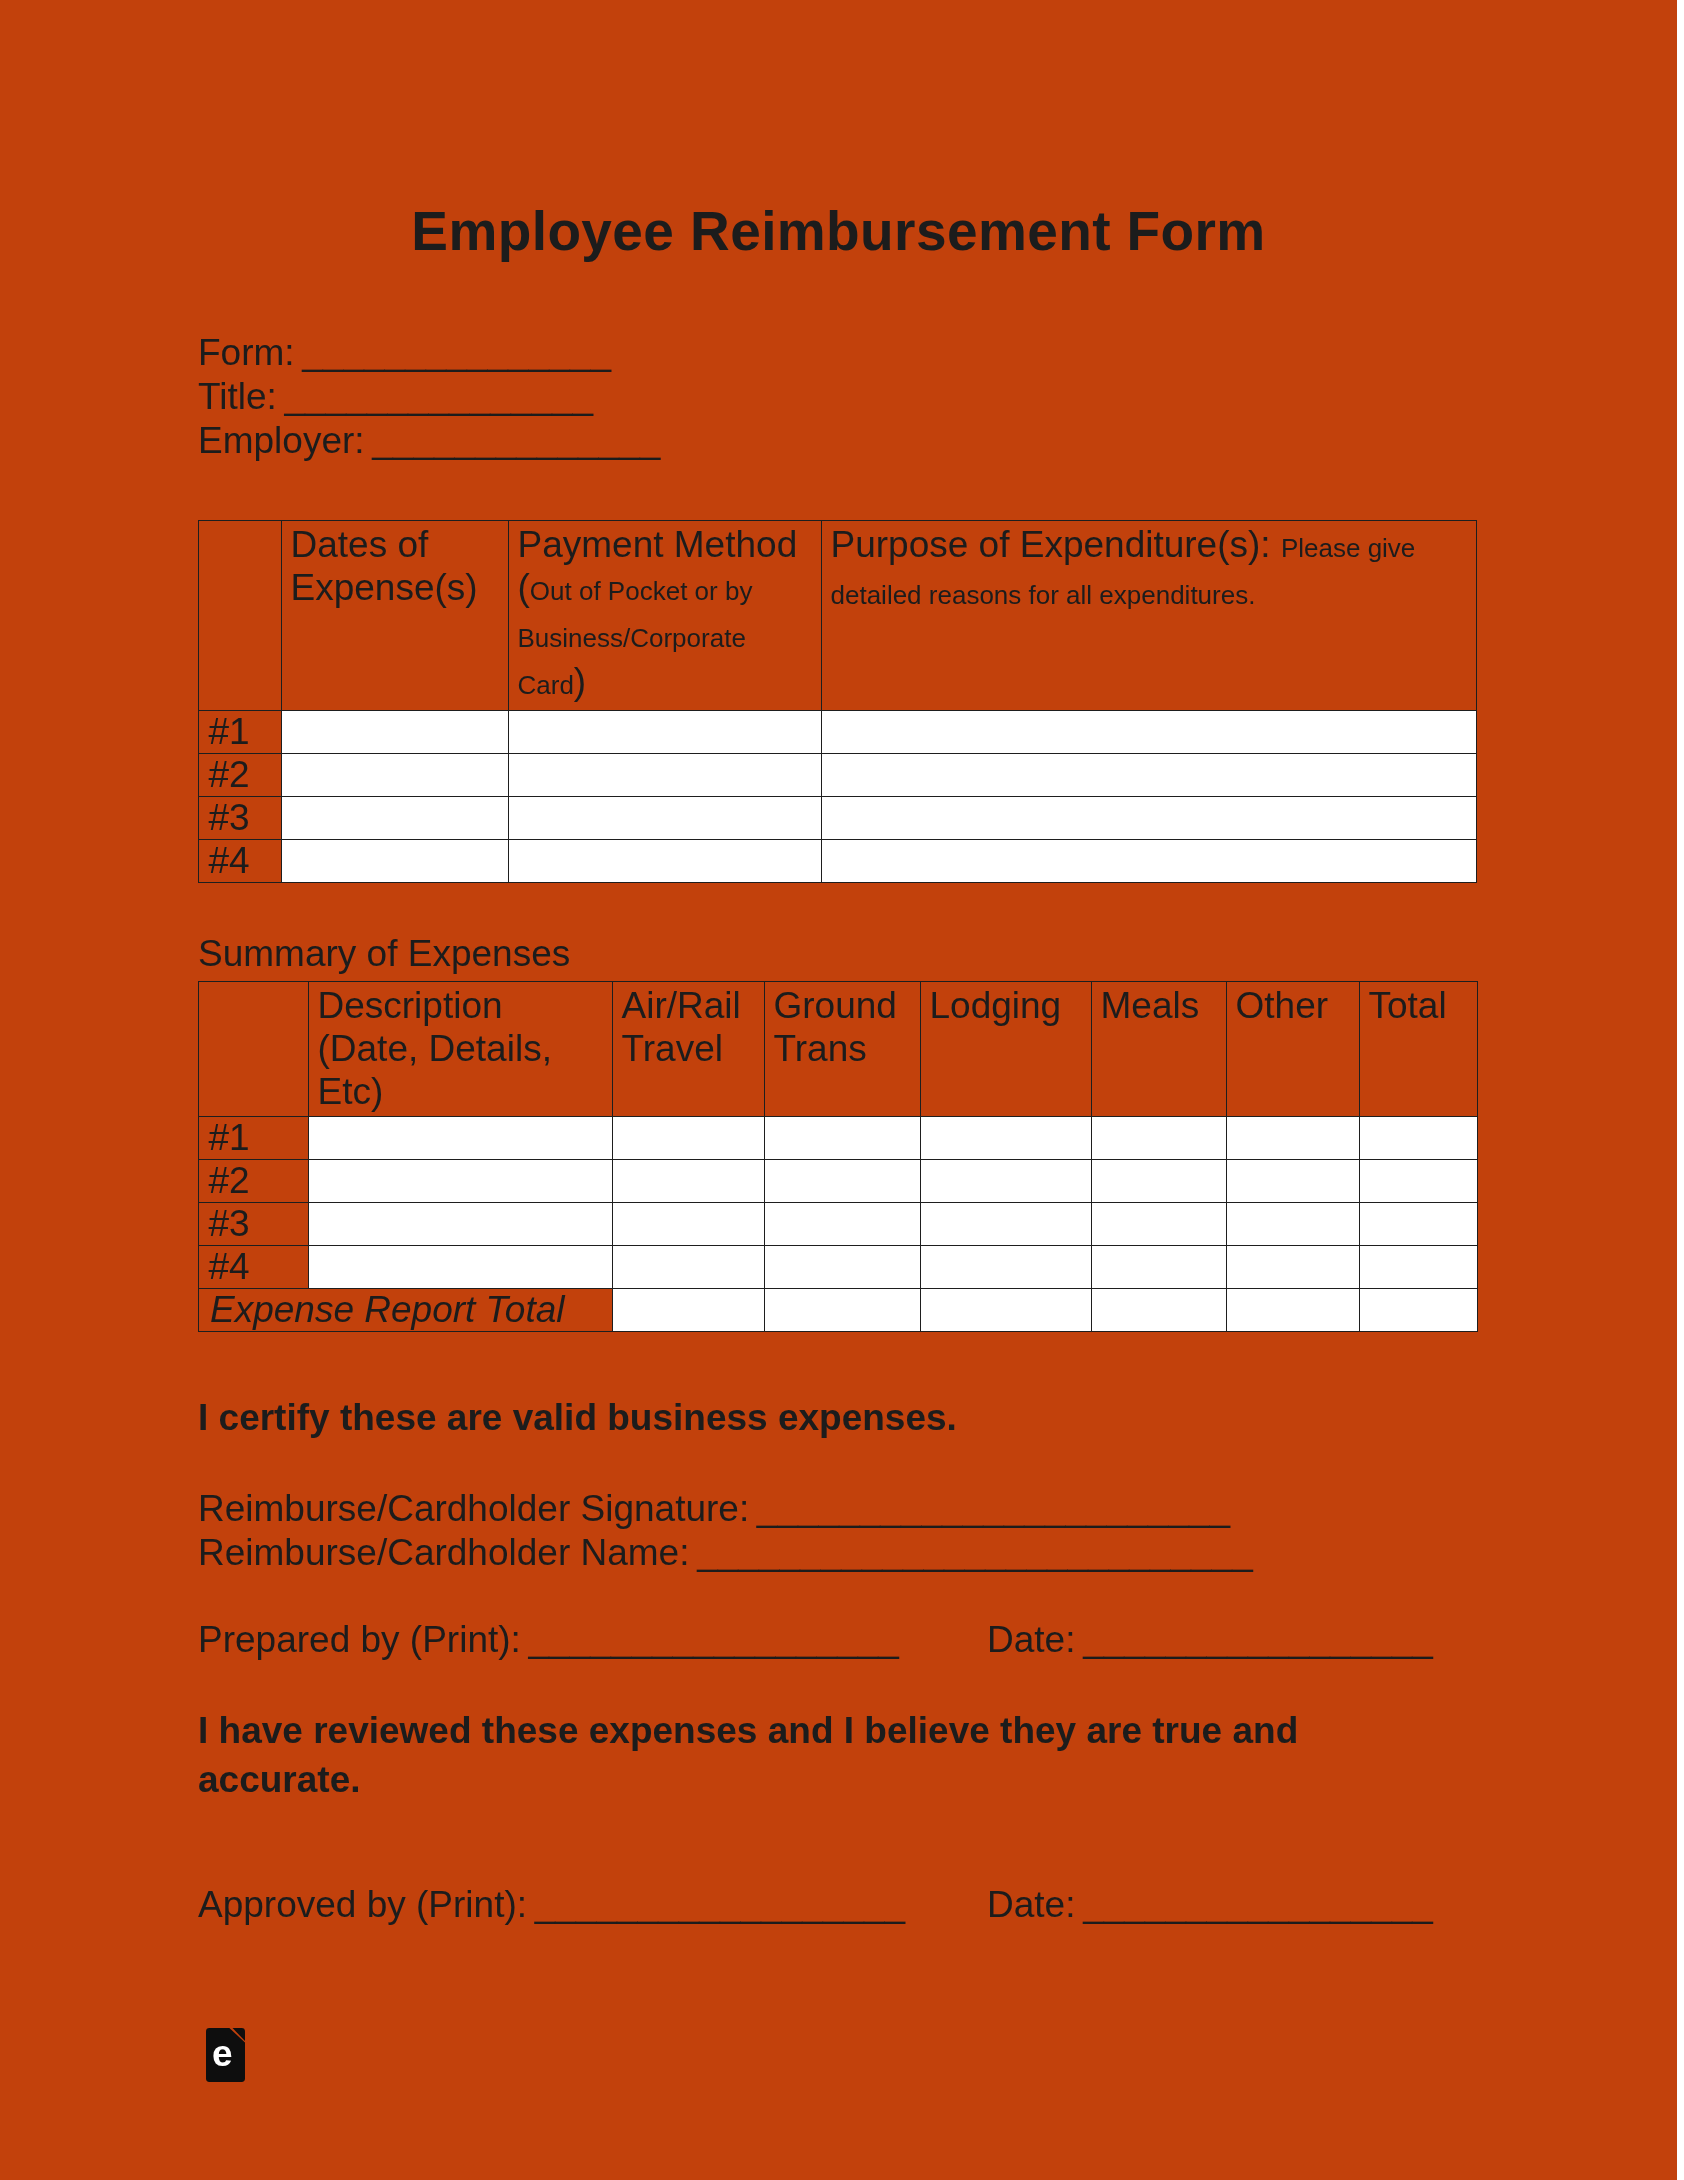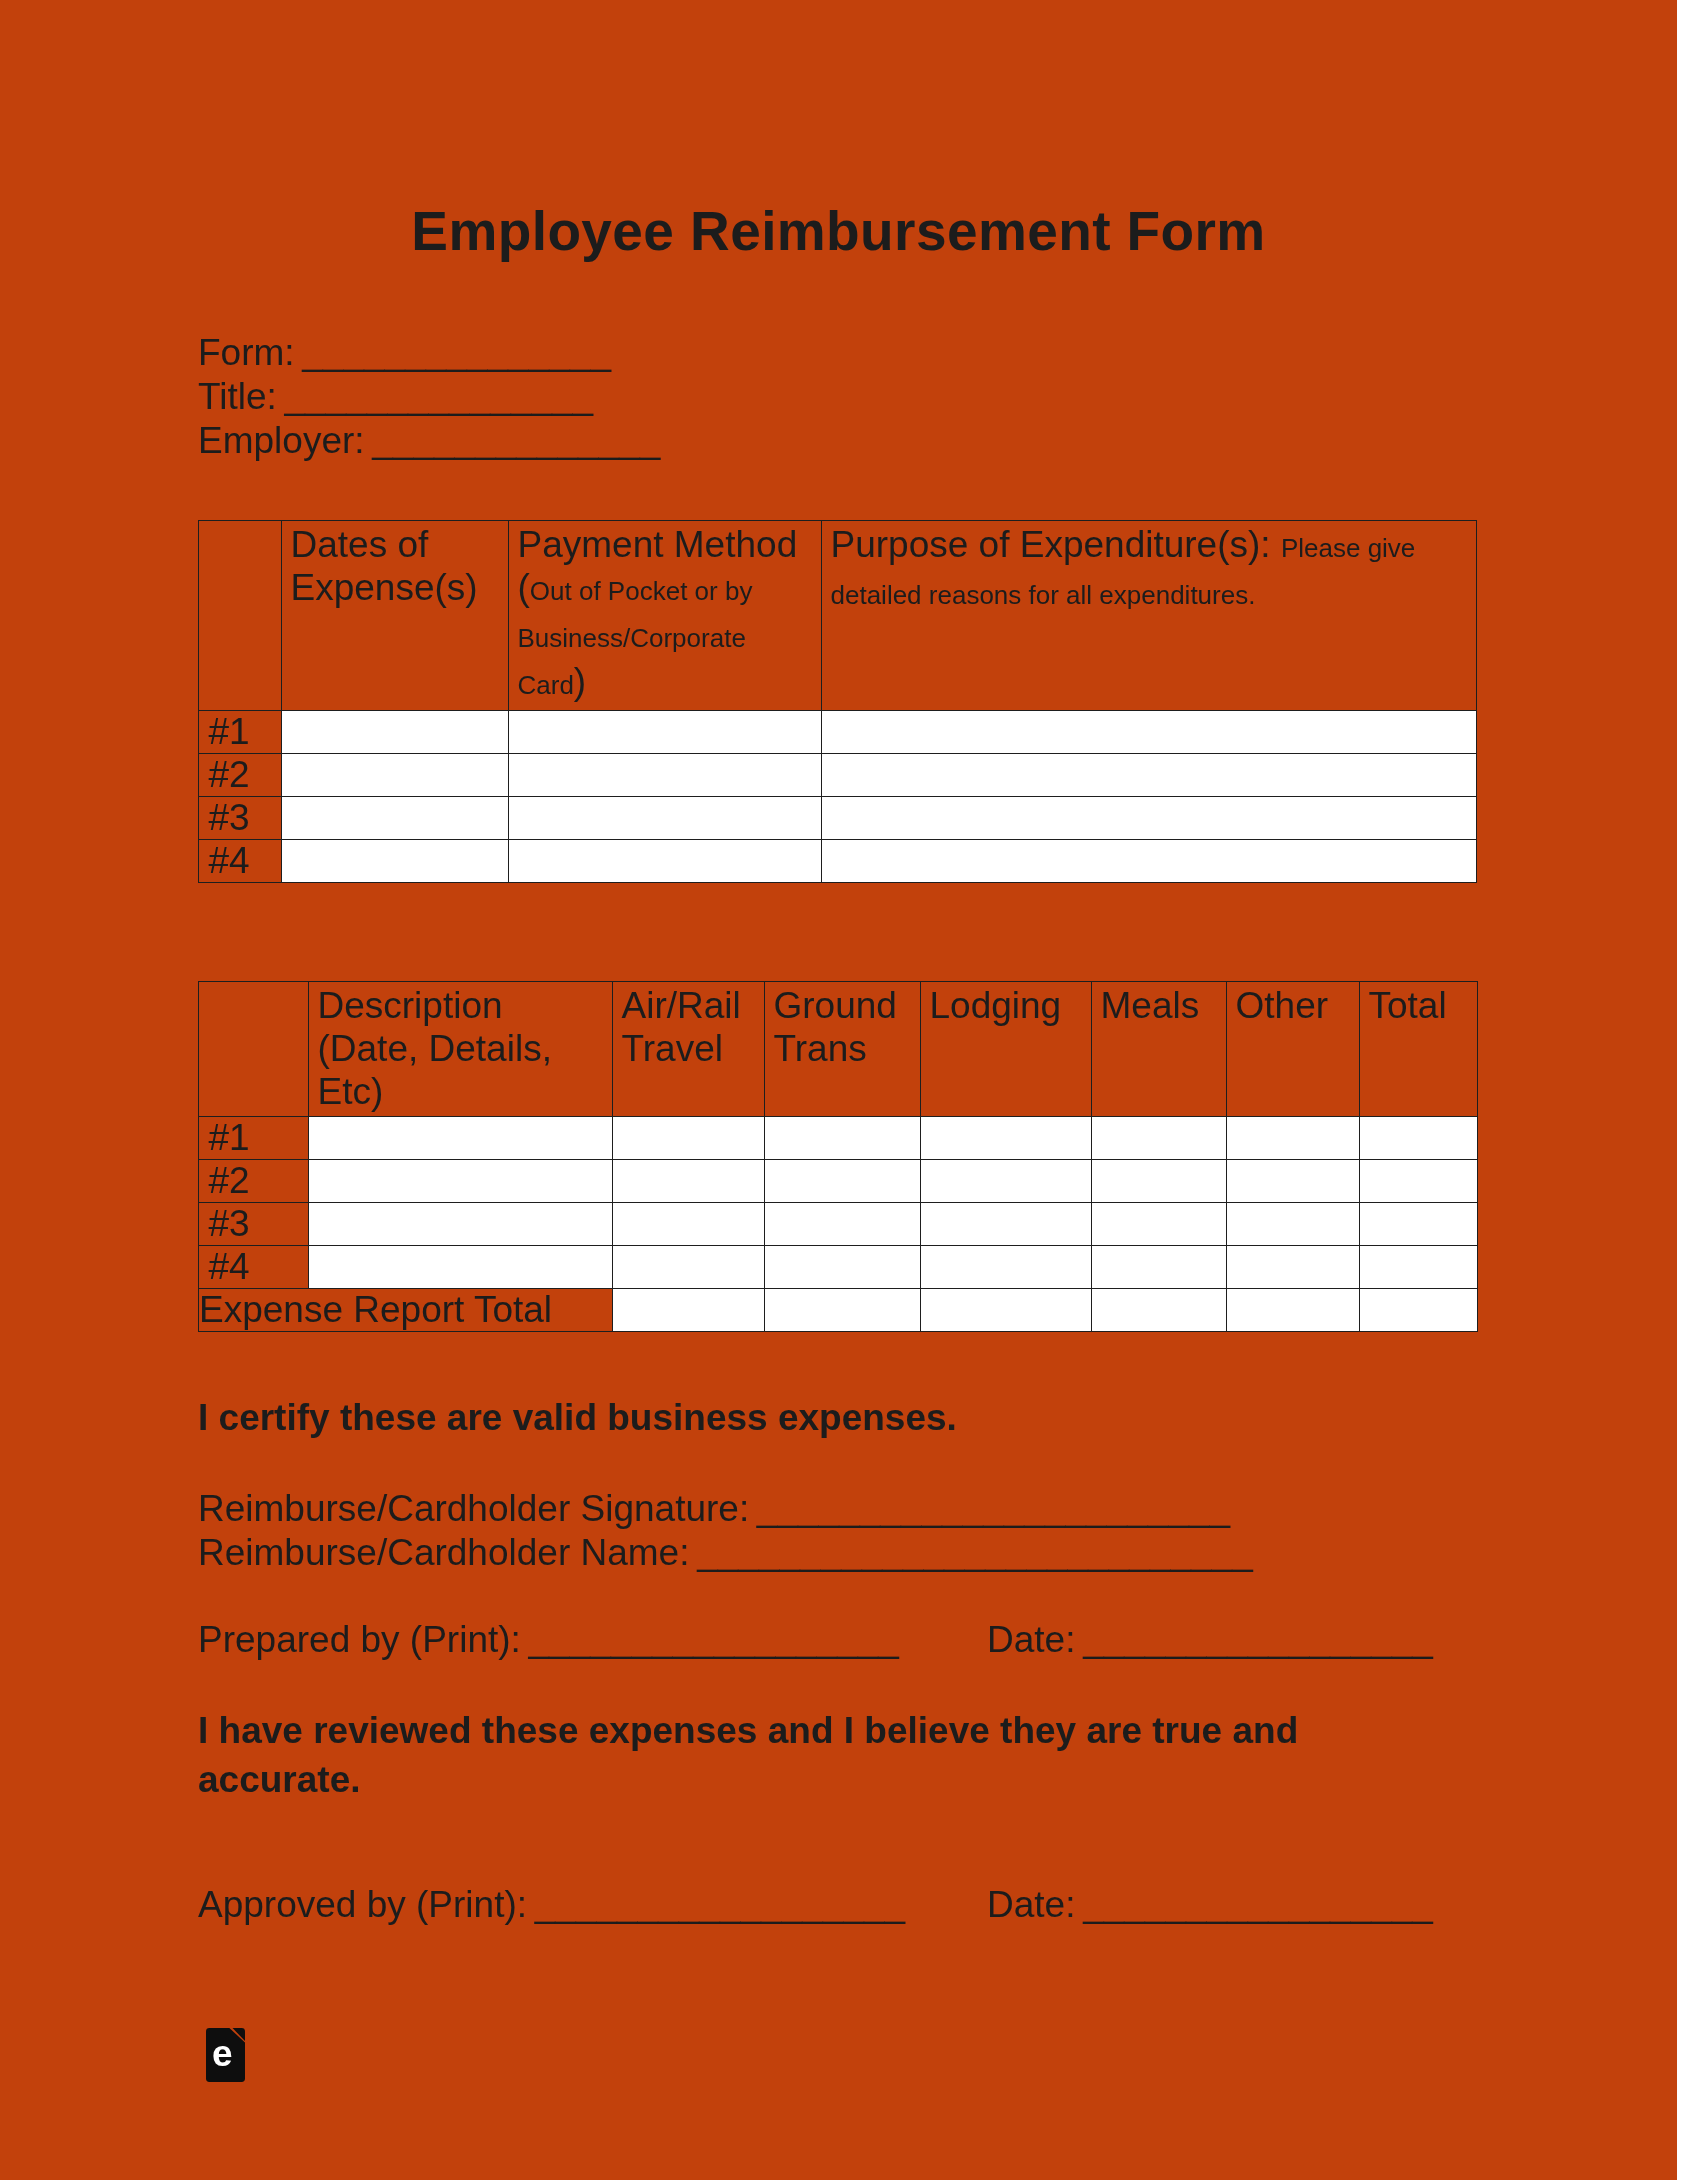--- a/index.html
+++ b/index.html
@@ -56,23 +56,24 @@
   .t1 th { height:158px; }
   .t1 td { height:43px; }
 
   .summary-heading { top:932px; left:198px; font-size:37px; line-height:44px; }
 
   .t2 { top:981px; left:198px; width:1279px; }
   .t2 th { height:133px; }
   .t2 td { height:42px; }
   td.total-label {
     font-size:37px;
-    padding-left:0;
+    padding-left:11px;
     vertical-align:middle;
     white-space:nowrap;
+    font-style:italic;
   }
 
   .certify-line { top:1396px; left:198px; font-size:37px; font-weight:bold; line-height:44px; }
   .sig-block { top:1487px; left:198px; font-size:37px; line-height:44px; }
   .inline-row { position:relative; font-size:37px; line-height:44px; white-space:nowrap; }
   .prepared-row { top:1618px; left:198px; width:1279px; }
   .approved-row { top:1839px; left:198px; width:1279px; }
   .date-part { position:absolute; left:789px; top:0; white-space:nowrap; }
   .reviewed-statement {
     top:1706px; left:198px; width:1244px;
@@ -155,20 +156,21 @@
     </tr>
     <tr>
       <td class="rl">#4</td>
       <td class="blank"></td>
       <td class="blank"></td>
       <td class="blank"></td>
     </tr>
   </tbody>
     </table>
 
+  <div class="abs summary-heading">Summary of Expenses</div>
 
   <table class="abs doc-table t2">
     <colgroup>
       <col style="width:110px">
         <col style="width:304px">
         <col style="width:152px">
         <col style="width:156px">
         <col style="width:171px">
         <col style="width:135px">
         <col style="width:133px">

